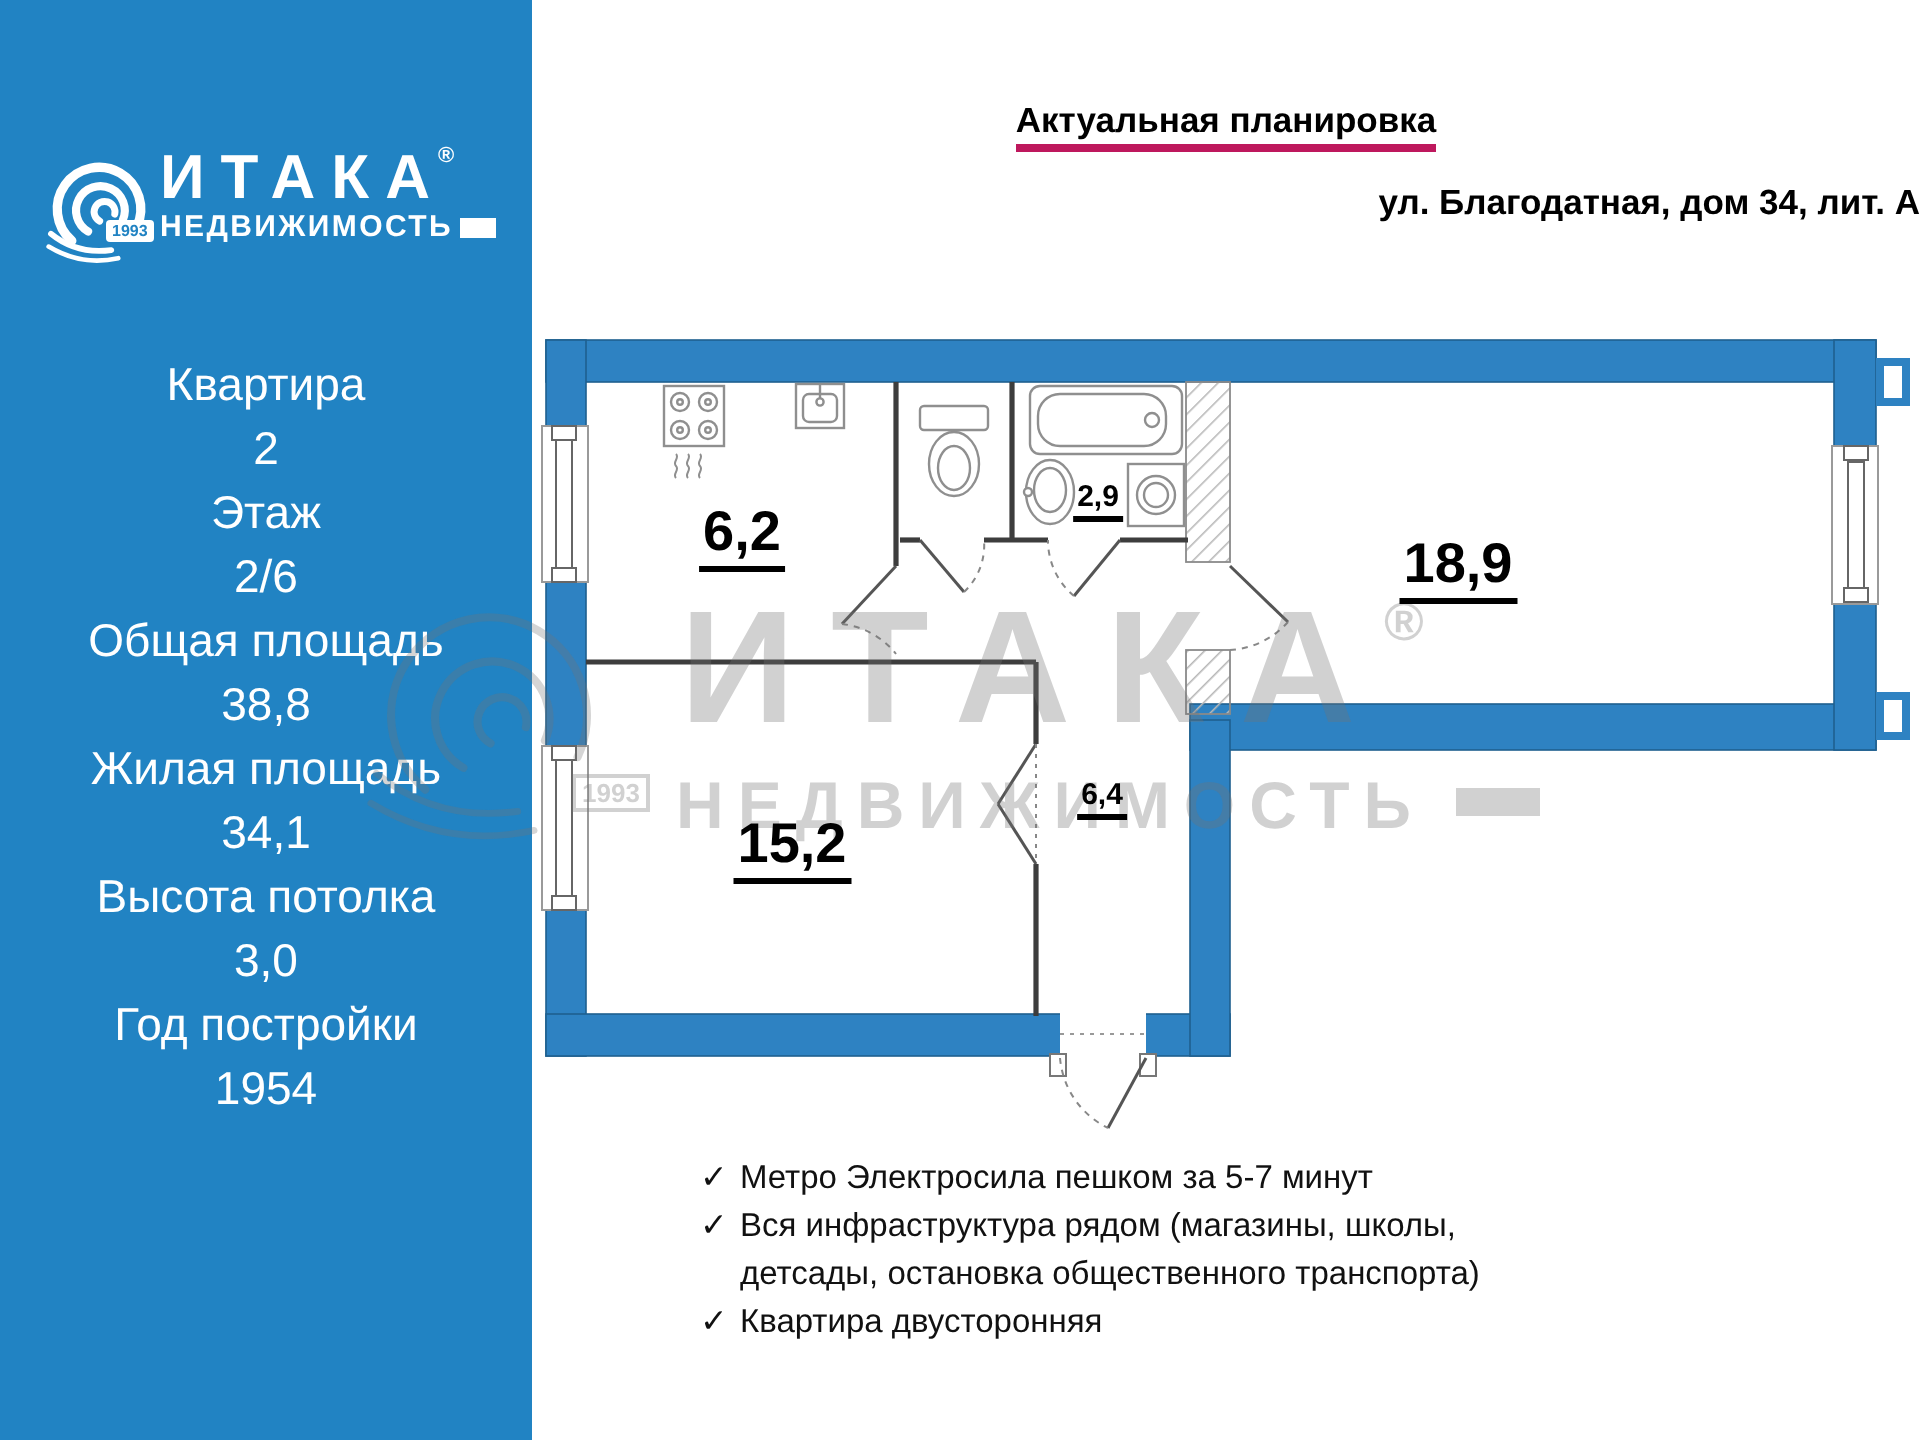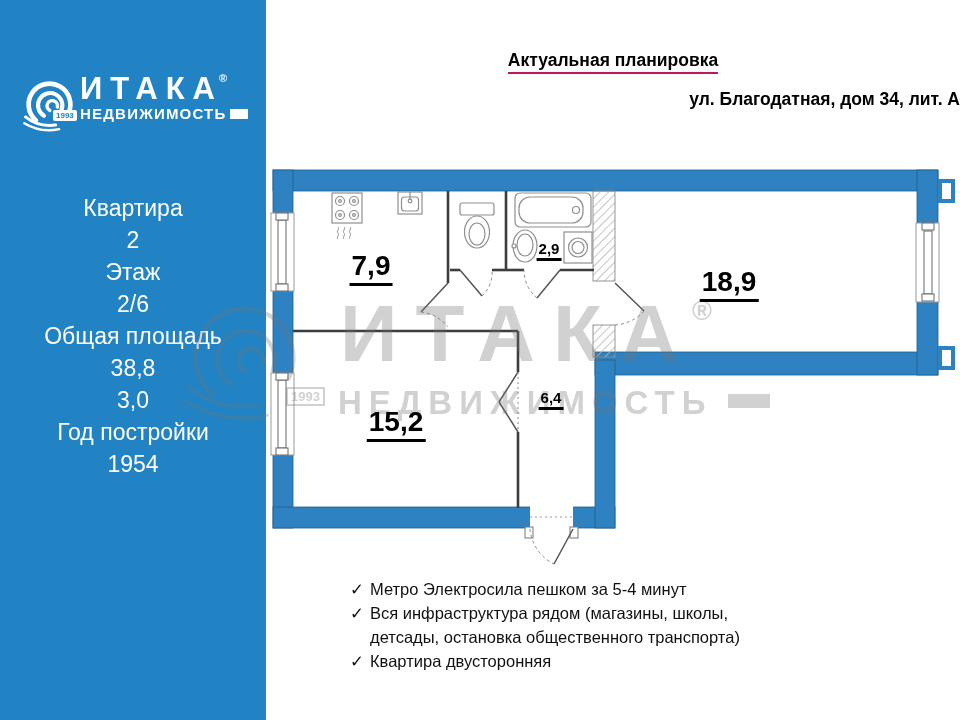--- a/index.html
+++ b/index.html
@@ -13,27 +13,27 @@
   .logo-swirl { position:absolute; left:0; top:0; width:58px; height:58px; }
   .logo-textcol { position:absolute; left:58px; top:0; }
   .logo-brand-row { display:flex; align-items:flex-start; }
   .logo-brand { font-size:31px; font-weight:bold; letter-spacing:8px; line-height:30px; white-space:nowrap; }
   .logo-reg { font-size:11px; font-weight:bold; margin-left:-4px; margin-top:-2px; }
   .logo-sub-row { display:flex; align-items:center; margin-top:1px; }
   .logo-sub { font-size:15px; font-weight:bold; letter-spacing:1.2px; white-space:nowrap; }
   .logo-bar { width:18px; height:10px; background:#fff; margin-left:4px; }
   .logo-year { position:absolute; left:31px; top:36px; background:#fff; color:#2183c3;
                font-size:8px; font-weight:bold; padding:1px 3px; border-radius:2px; line-height:9px; }
-  .sidebar-details { position:absolute; left:0; top:192px; width:266px; text-align:center;
+  .sidebar-details { position:absolute; left:0; top:176px; width:266px; text-align:center;
                      color:#fff; font-size:23px; line-height:32px; font-weight:400; z-index:1; }
 
   
   .header { position:absolute; left:266px; top:50px; width:694px; text-align:center; color:#000; z-index:3; }
   .header-title { display:inline-block; font-size:17.5px; font-weight:bold;
-                  border-bottom:2px solid #be185d; padding-bottom:1px; }
+                  border-bottom:4px solid #be185d; padding-bottom:1px; }
   .header-address { margin-top:15px; font-size:17.5px; font-weight:bold;text-align:right; }
 
   
   .plan-svg { position:absolute; left:270px; top:165px; width:684px; height:400px; overflow:visible; z-index:1; }
   .room-label { position:absolute; transform:translateX(-50%); font-weight:bold; color:#000;
                 border-bottom:3px solid #000; padding:0 2px 1px 2px; z-index:4; white-space:nowrap; }
   .rl-big { font-size:28px; }
   .rl-small { font-size:15px; }
 
   
@@ -85,20 +85,23 @@
       </div>
     </div>
 
     <div class="sidebar-details">
       <div>Квартира</div>
       <div>2</div>
       <div>Этаж</div>
       <div>2/6</div>
       <div>Общая площадь</div>
       <div>38,8</div>
+      <div>Жилая площадь</div>
+      <div>34,1</div>
+      <div>Высота потолка</div>
       <div>3,0</div>
       <div>Год постройки</div>
       <div>1954</div>
     </div>
   </div>
 
   <div class="header">
     <div><span class="header-title">Актуальная планировка</span></div>
     <div class="header-address">ул. Благодатная, дом 34, лит. А</div>
   </div>
@@ -224,21 +227,21 @@
       <ellipse cx="255" cy="80" rx="8" ry="11"></ellipse>
       <circle cx="244" cy="81" r="2"></circle>
     </g>
     <g stroke="#8f8f8f" stroke-width="1.2" fill="#fff">
       <rect x="294" y="67" width="28" height="31"></rect>
       <circle cx="308" cy="82.5" r="9.5"></circle>
       <circle cx="308" cy="82.5" r="6"></circle>
     </g>
   </svg>
 
-  <div class="room-label rl-big" style="left:371px; top:250px;">7,9</div>
+  <div class="room-label rl-big" style="left:371px; top:250px;">6,2</div>
   <div class="room-label rl-small" style="left:549px; top:240px;">2,9</div>
   <div class="room-label rl-big" style="left:729px; top:266px;">18,9</div>
   <div class="room-label rl-big" style="left:396px; top:406px;">15,2</div>
   <div class="room-label rl-small" style="left:551px; top:389px;">6,4</div>
 
   <div class="watermark">
     <svg class="wm-swirl" viewBox="0 0 100 100">
       <g fill="none" stroke="rgba(115,115,115,0.30)" stroke-linecap="round">
         <path d="M 24 80 A 36 36 0 1 1 80 68" stroke-width="3"></path>
         <path d="M 38 72 A 21 21 0 1 1 68 62" stroke-width="3"></path>
@@ -250,21 +253,21 @@
     <div class="wm-brand">ИТАКА</div>
     <div class="wm-reg">®</div>
     <div class="wm-sub">НЕДВИЖИМОСТЬ</div>
     <div class="wm-bar"></div>
     <div class="wm-year">1993</div>
   </div>
 
   <div class="features">
     <div class="feature">
       <span class="check">✓</span>
-      <span class="feature-text">Метро Электросила пешком за 5-4 минут</span>
+      <span class="feature-text">Метро Электросила пешком за 5-7 минут</span>
     </div>
     <div class="feature">
       <span class="check">✓</span>
       <span class="feature-text">Вся инфраструктура рядом (магазины, школы, детсады, остановка общественного транспорта)</span>
     </div>
     <div class="feature">
       <span class="check">✓</span>
       <span class="feature-text">Квартира двусторонняя</span>
     </div>
   </div>

